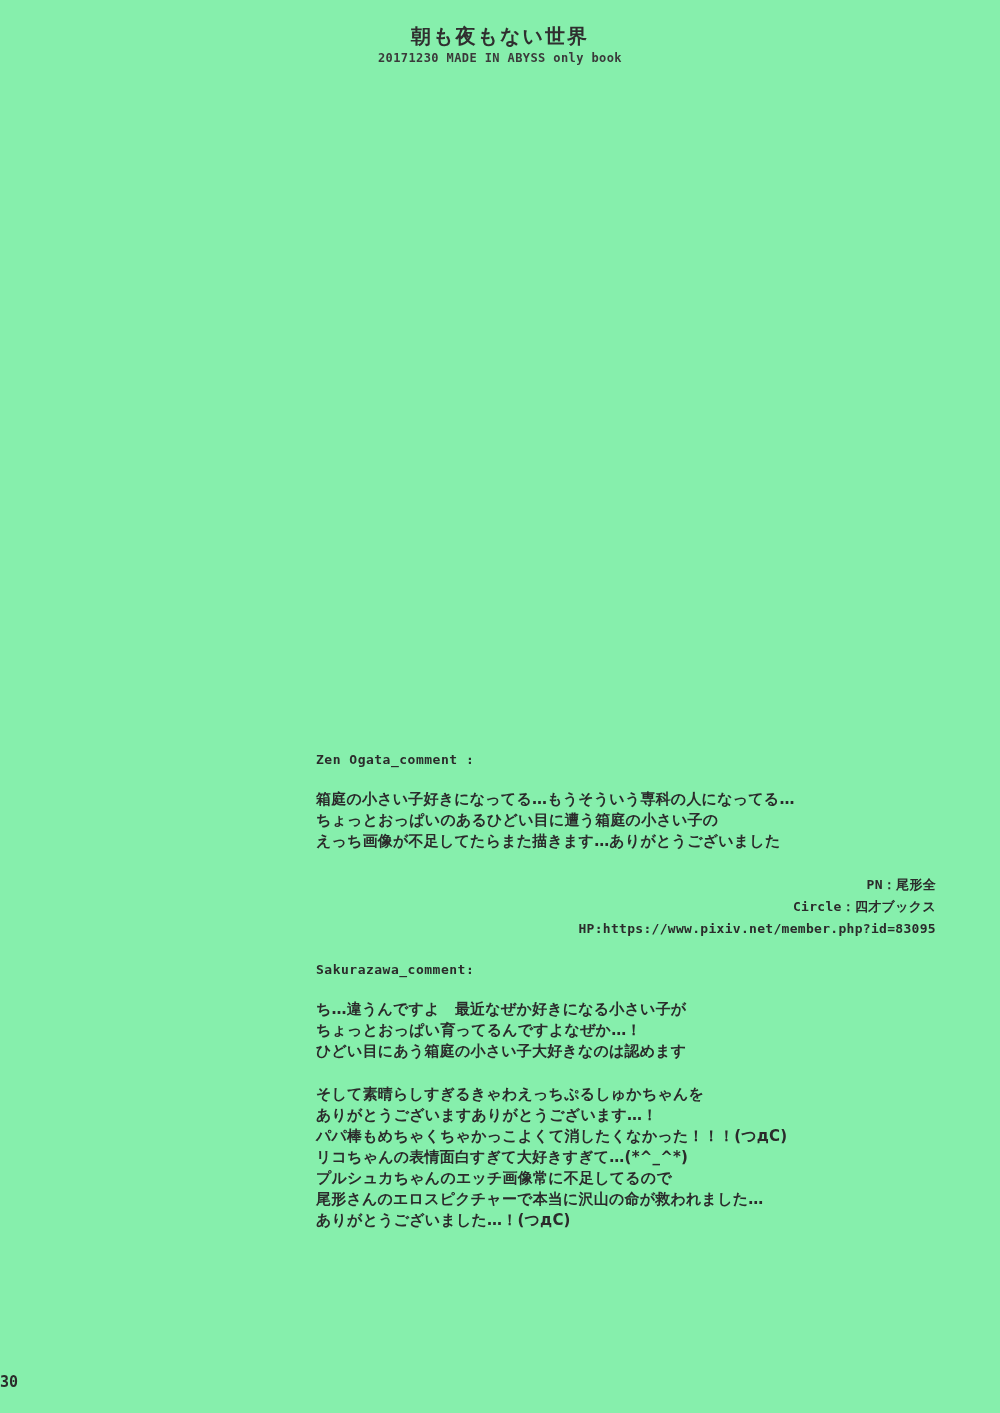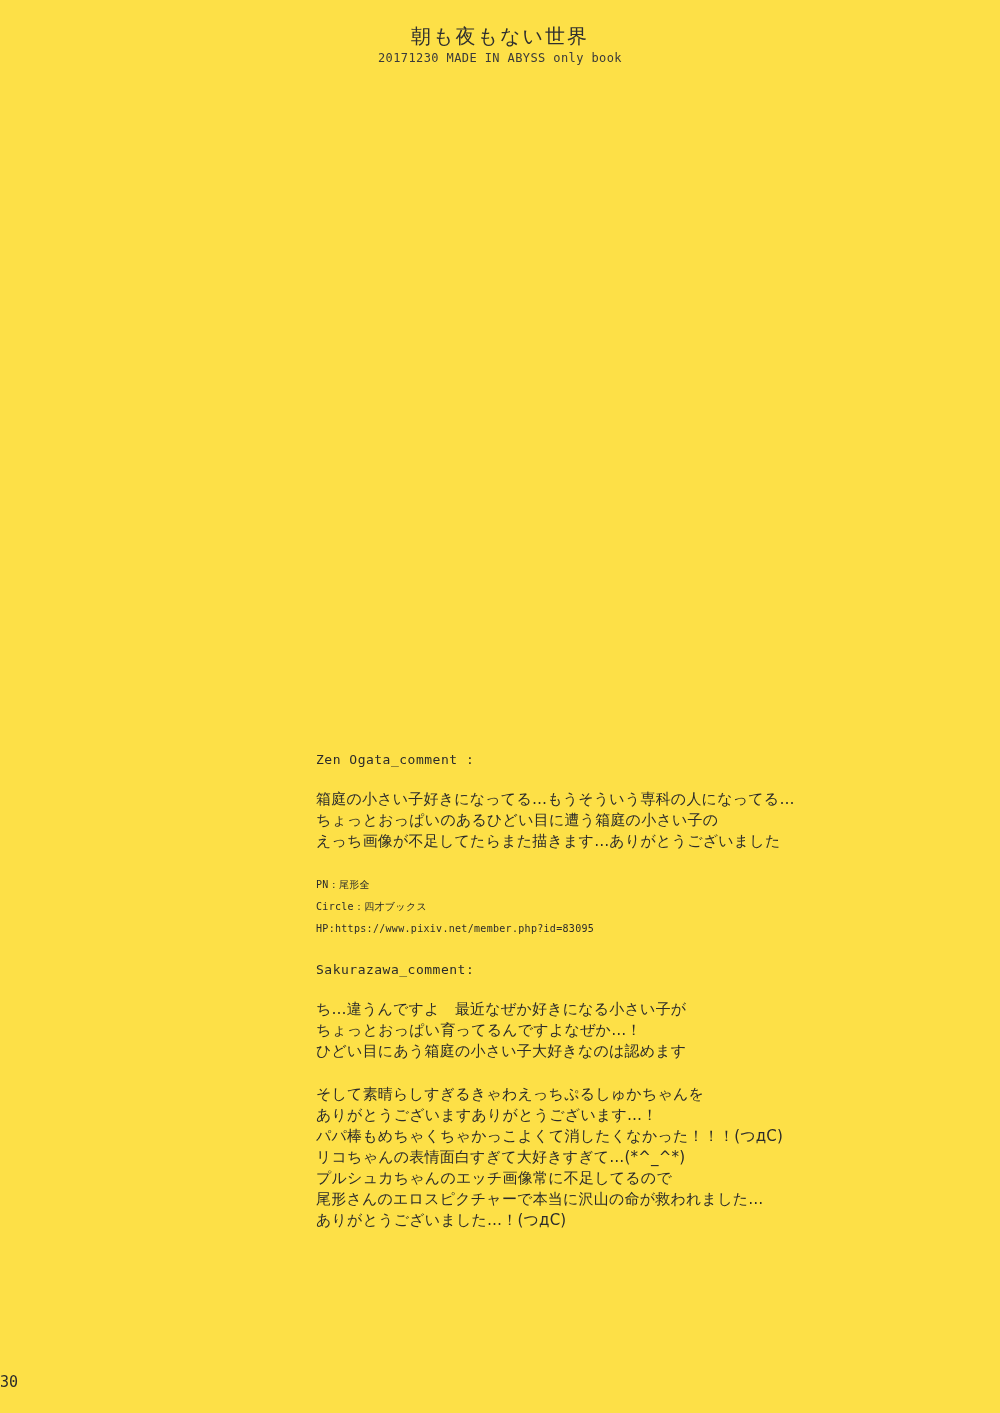--- a/index.html
+++ b/index.html
@@ -12,21 +12,22 @@
     height: 1413px;
     position: relative;
     font-family: "DejaVu Sans", sans-serif;
     color: #2b2b2b;
     overflow: hidden;
   }
 
   .page {
     position: absolute;
     inset: 0;
-    background: #fde047;
+    background: #86efac;
+    font-weight: bold;
   }
 
   
   .header {
     position: absolute;
     top: 24px;
     left: 0;
     right: 0;
     text-align: center;
   }
@@ -70,23 +71,24 @@
   .line {
     font-size: 15px;
     line-height: 21px;
     letter-spacing: 0.2px;
     color: #2b2b2b;
     white-space: pre;
   }
 
   .mono .line {
     font-family: "DejaVu Sans Mono", monospace;
-    font-size: 10px;
+    font-size: 13px;
     line-height: 22px;
     letter-spacing: 0.3px;
+    text-align: right;
   }
 
   
   .page-number {
     position: absolute;
     left: 0;
     right: 0;
     bottom: 22px;
     font-family: "DejaVu Sans Mono", monospace;
     font-size: 15px;

